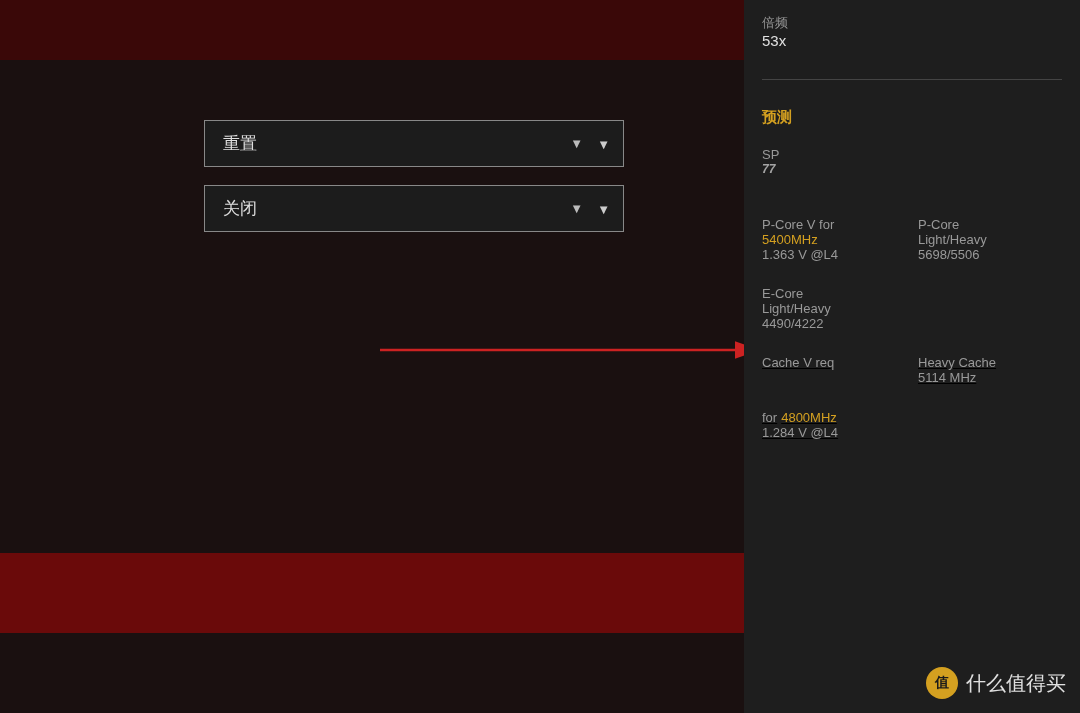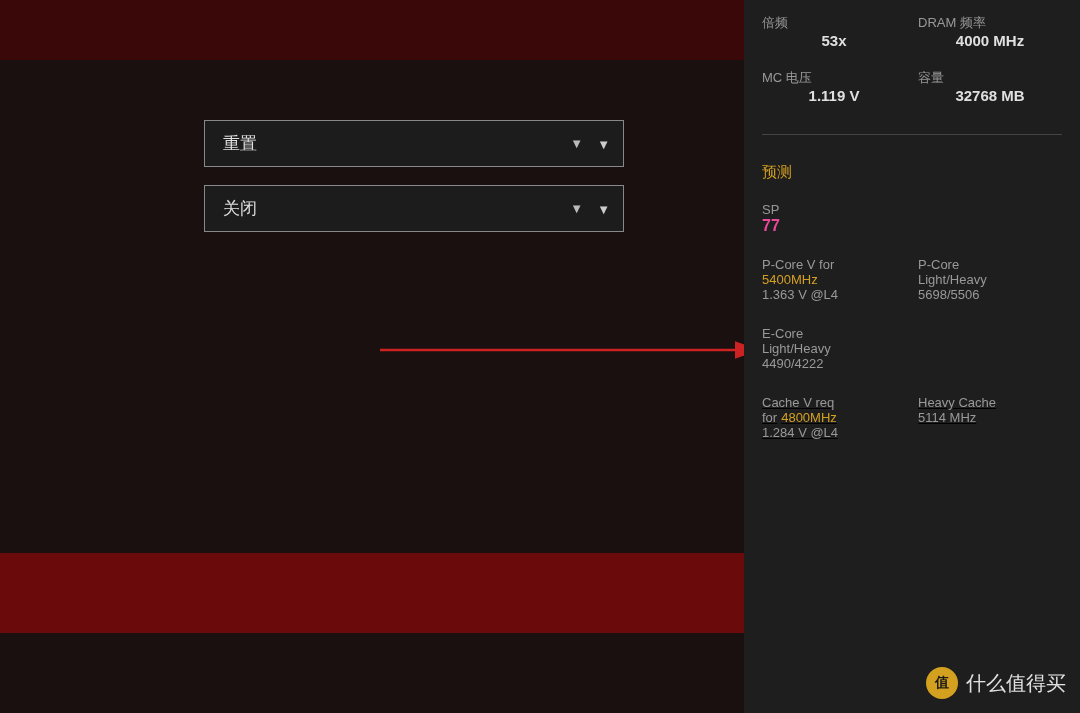--- a/index.html
+++ b/index.html
@@ -127,49 +127,49 @@
     }
 
     .info-label {
       color: #999;
       font-size: 13px;
     }
 
     .info-value {
       color: #e0e0e0;
       font-size: 15px;
-      font-weight: bold;
-      text-align: center;
+      font-weight: normal;
     }
 
     .info-pair {
       display: flex;
       justify-content: space-between;
       margin-bottom: 8px;
     }
 
     .info-col {
       width: 48%;
     }
 
     .section-title {
       color: #d4a020;
       font-size: 15px;
-      font-weight: normal;
+      font-weight: bold;
       margin: 6px 0 8px 0;
     }
 
     .yellow-text {
       color: #d4a020;
     }
 
     .info-value-large {
-      color: #ec4899;
-      font-size: 16px;
+      color: #a3a3a3;
+      font-size: 12px;
       font-weight: bold;
+      font-style: italic;
     }
 
     
     .watermark {
       position: absolute;
       bottom: 14px;
       right: 14px;
       display: flex;
       align-items: center;
       gap: 8px;
@@ -240,49 +240,35 @@
 
 <div class="vertical-sep"></div>
 
 <div class="right-panel">
 
   <div class="info-pair">
     <div class="info-col">
       <div class="info-label">倍频</div>
       <div class="info-value">53x</div>
     </div>
-    <div class="info-col">
-      <div class="info-label">DRAM 频率</div>
-      <div class="info-value">4000 MHz</div>
-    </div>
-  </div>
-
-  <div class="info-pair">
-    <div class="info-col">
-      <div class="info-label">MC 电压</div>
-      <div class="info-value">1.119 V</div>
-    </div>
-    <div class="info-col">
-      <div class="info-label">容量</div>
-      <div class="info-value">32768 MB</div>
-    </div>
-  </div>
+  </div>
+
 
   <div class="divider-line"></div>
 
   <div class="section-title">预测</div>
 
   <div class="info-pair">
     <div class="info-col">
       <div class="info-label">SP</div>
       <div class="info-value-large">77</div>
     </div>
   </div>
 
-  <div class="info-pair" style="margin-top:2px;">
+  <div class="info-pair" style="margin-top:21px;">
     <div class="info-col">
       <div class="info-label">P-Core V for</div>
       <div class="info-label yellow-text">5400MHz</div>
       <div class="info-label">1.363 V @L4</div>
     </div>
     <div class="info-col">
       <div class="info-label">P-Core</div>
       <div class="info-label">Light/Heavy</div>
       <div class="info-label">5698/5506</div>
     </div>
@@ -292,21 +278,21 @@
     <div class="info-col">
       <div class="info-label">E-Core</div>
       <div class="info-label">Light/Heavy</div>
       <div class="info-label">4490/4222</div>
     </div>
   </div>
 
   <div class="info-pair" style="margin-top:4px;text-decoration:underline;">
     <div class="info-col">
       <div class="info-label">Cache V req</div>
-      <div style="display:flex; gap:4px;">
+      <div style="display:flex; gap:4px;margin-top:40px;">
         <span class="info-label">for</span>
         <span class="info-label yellow-text">4800MHz</span>
       </div>
       <div class="info-label">1.284 V @L4</div>
     </div>
     <div class="info-col">
       <div class="info-label">Heavy Cache</div>
       <div class="info-label">5114 MHz</div>
     </div>
   </div>

